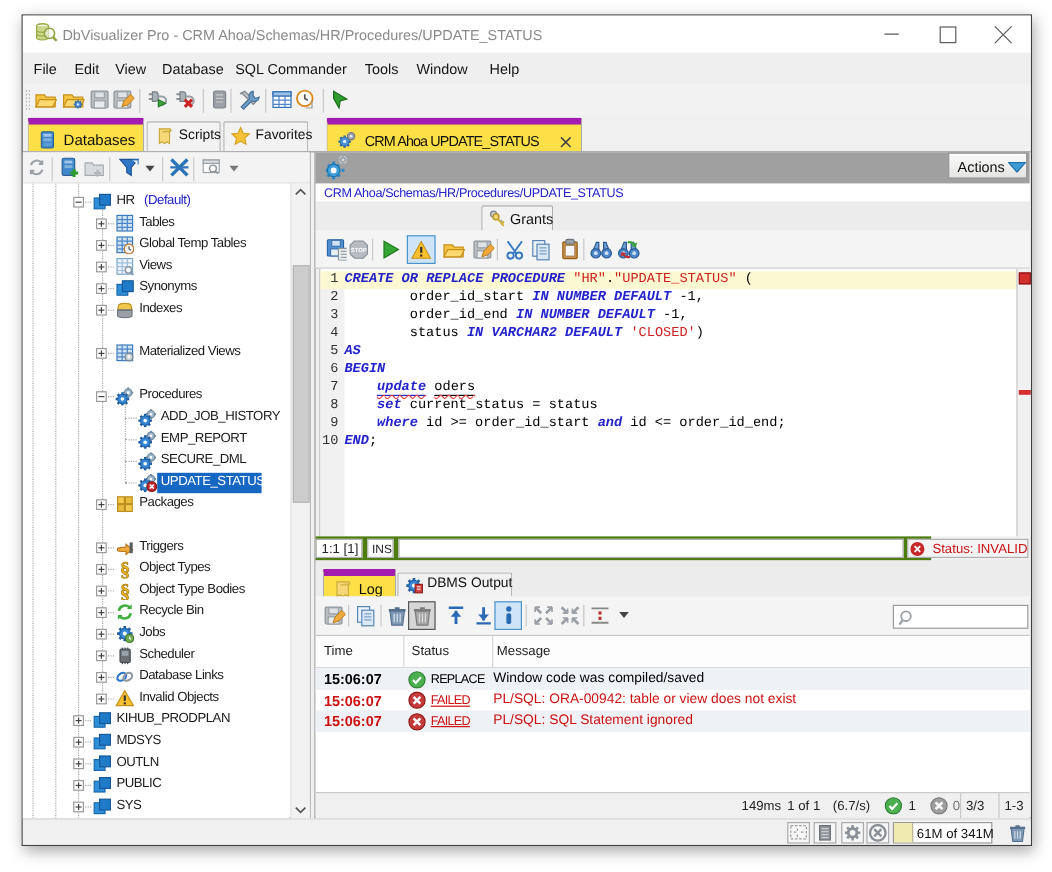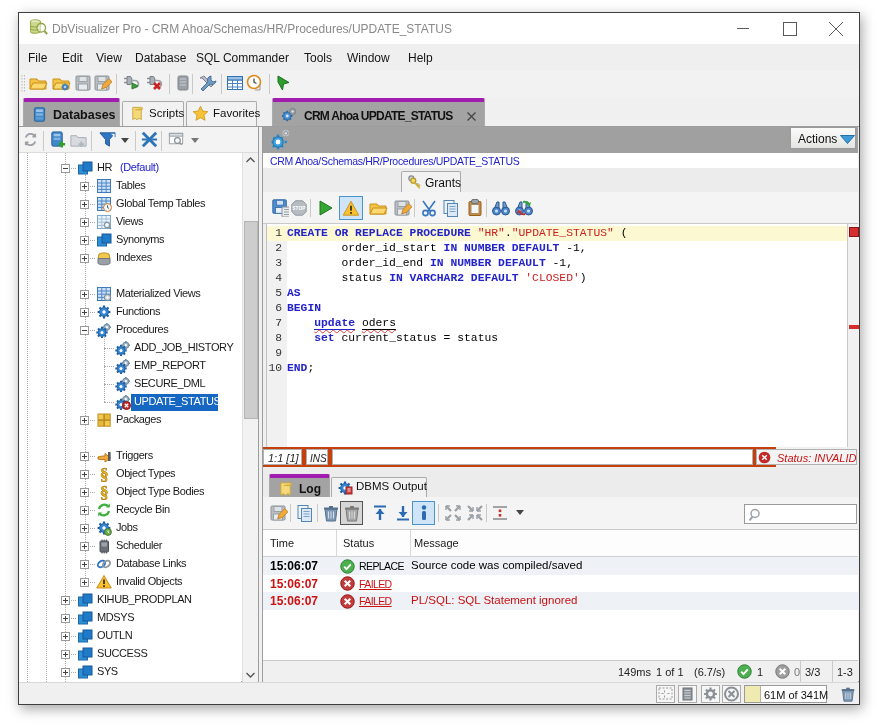--- a/index.html
+++ b/index.html
@@ -13,21 +13,21 @@
 
 #menubar { position:absolute; left:0; top:31px; width:840px; height:26px; background:#efefef; font-size:12px; color:#151515; }
 #menubar span { position:absolute; top:7px; }
 
 #maintb { position:absolute; left:0; top:57px; width:840px; height:28px; background:#f2f2f2; }
 .ti { position:absolute; top:3px; width:20px; height:20px; }
 .tsep { position:absolute; top:4px; width:1px; height:20px; background:#c9c9c9; }
 
 #tabrow { position:absolute; left:0; top:85px; width:840px; height:28px; background:#f0f0f0; }
 .tab { position:absolute; background:#f2f2f2; border:1px solid #ababab; border-bottom:none; border-radius:2px 2px 0 0; font-size:11.5px; color:#111; }
-.tab.active { background:#a3a3a3; border-top:4px solid #a21caf; font-weight:bold; }
+.tab.active { background:#fde047; border-top:6px solid #a21caf; font-weight:normal; }
 
 #leftpanel { position:absolute; left:0; top:113px; width:240px; height:556px; background:#fff; border:1px solid #9d9d9d; border-left:none; }
 #splitter { position:absolute; left:240px; top:113px; width:3px; height:556px; background:#f0f0f0; border-top:1px solid #9d9d9d; }
 #rightpanel { position:absolute; left:243px; top:113px; width:597px; height:556px; background:#f0f0f0; border:1px solid #9d9d9d; border-right:none; }
 #lefttb { position:absolute; left:0; top:0; width:100%; height:26px; background:#f3f3f3; border-bottom:1px solid #dcdcdc; }
 .lti { position:absolute; top:3px; width:19px; height:19px; }
 #tree { position:absolute; left:0; top:26px; width:222px; height:529px; background:#fff; overflow:hidden; font-size:11px; letter-spacing:-0.4px; }
 #treesb { position:absolute; right:0; top:26px; width:16px; height:529px; background:#f2f2f2; border-left:1px solid #e0e0e0; }
 .sbbtn { position:absolute; left:0; width:15px; height:15px; background:#f2f2f2; }
 #treethumb { position:absolute; left:0.5px; top:68px; width:14px; height:198px; background:#cdcdcd; border:1px solid #b5b5b5; }
@@ -42,25 +42,25 @@
 #rphead { position:absolute; left:0; top:0; width:595px; height:26px; background:#a0a0a0; }
 #rpcrumb { position:absolute; left:0; top:26px; width:595px; height:15px; background:#fff; font-size:11px; color:#2323cc; }
 #rptabs { position:absolute; left:0; top:41px; width:595px; height:24px; background:#ececec; }
 #rptb { position:absolute; left:0; top:65px; width:595px; height:32px; background:#f4f4f4; border-bottom:1px solid #c9c9c9; }
 .rpti { position:absolute; top:6px; width:20px; height:20px; }
 .rpsep { position:absolute; top:7px; width:1px; height:18px; background:#c9c9c9; }
 #editor { position:absolute; left:3px; top:97px; width:592px; height:223px; background:#fff; border-left:1px solid #c0c0c0; font-family:"Liberation Mono", monospace; font-size:11.35px; }
 #gutter { position:absolute; left:0; top:0; width:20px; height:223px; background:#f1f1f1; }
 .lnum { position:absolute; width:15px; text-align:right; color:#333; font-size:11.35px; line-height:15px; }
 .cline { position:absolute; left:20px; white-space:pre; color:#000; line-height:15px; }
-.kw { color:#2323cc; font-weight:bold; }
+.kw { color:#2323cc; font-weight:bold;font-style:italic; }
 .str { color:#cc2020; }
 .sq { text-decoration:underline; text-decoration-style:wavy; text-decoration-color:#e04040; text-decoration-thickness:1px; text-underline-offset:3px; border-bottom:1px solid currentColor; }
 #errcol { position:absolute; left:580px; top:0; width:12px; height:223px; background:#f1f1f1; border-left:1px solid #c9c9c9; }
-#edstatus { position:absolute; left:0; top:320px; width:513px; height:20px; background:#c2410c;font-style:italic; }
+#edstatus { position:absolute; left:0; top:320px; width:513px; height:20px; background:#4d7c0f; }
 .sbox { position:absolute; top:2px; height:16px; background:#fff; border:1px solid #b0b0b0; font-size:11px; color:#222; line-height:14px; }
 #logtabs { position:absolute; left:0; top:340px; width:595px; height:30px; background:#ececec; }
 #logtb { position:absolute; left:0; top:370px; width:595px; height:33px; background:#f4f4f4; border-bottom:1px solid #c9c9c9; }
 #loghead { position:absolute; left:0; top:403px; width:595px; height:27px; background:#fdfdfd; border-bottom:1px solid #d0d0d0; font-size:11px; color:#1a1a1a; }
 #logbody { position:absolute; left:0; top:430px; width:595px; height:104px; background:#fff; font-size:11.5px; }
 .lrow { position:absolute; left:0; width:595px; height:17.5px; }
 .lrow > span { position:absolute; top:2px; white-space:nowrap; }
 #logstatus { position:absolute; left:0; top:533px; width:595px; height:22px; background:#f0f0f0; border-top:1px solid #c9c9c9; font-size:11px; color:#222; }
 
 #statusbar { position:absolute; left:0; top:669px; width:840px; height:22px; background:#f0f0f0; border-top:1px solid #d9d9d9; }
@@ -422,28 +422,20 @@
 <div class="trow" style="top:132px">
           <div style="position:absolute;left:71px;top:9px;width:5px;border-top:1px dotted #a8a8a8"></div>
           <div class="texp plus" style="left:61px"></div>
           <svg class="ticon" style="left:77px" viewBox="0 0 16 16">
             <use href="#t-grid"></use>
             <circle cx="11.5" cy="11.5" r="3.2" fill="#c8d2da" stroke="#7a868e"></circle>
             <circle cx="11.5" cy="11.5" r="1.2" fill="#fff"></circle>
           </svg>
           <span class="lbl" style="left:97px">Materialized Views</span>
         </div>
-<div class="trow" style="top:150px">
-          <div style="position:absolute;left:71px;top:9px;width:5px;border-top:1px dotted #a8a8a8"></div>
-          <div class="texp plus" style="left:61px"></div>
-          <svg class="ticon" style="left:77px" viewBox="0 0 16 16">
-            <use href="#t-gear"></use>
-          </svg>
-          <span class="lbl" style="left:97px">Functions</span>
-        </div>
 <div class="trow" style="top:168px">
           <div style="position:absolute;left:71px;top:9px;width:5px;border-top:1px dotted #a8a8a8"></div>
           <div class="texp " style="left:61px"></div>
           <svg class="ticon" style="left:77px" viewBox="0 0 16 16">
             <use href="#t-gears"></use>
           </svg>
           <span class="lbl" style="left:97px">Procedures</span>
         </div>
 <div class="trow" style="top:204px">
           <div style="position:absolute;left:85px;top:9px;width:10px;border-top:1px dotted #a8a8a8"></div>
@@ -571,21 +563,21 @@
             <use href="#t-syn"></use>
           </svg>
           <span class="lbl" style="left:78px">MDSYS</span>
         </div>
 <div class="trow" style="top:492px">
           <div style="position:absolute;left:52px;top:9px;width:5px;border-top:1px dotted #a8a8a8"></div>
           <div class="texp plus" style="left:42px"></div>
           <svg class="ticon" style="left:58px" viewBox="0 0 16 16">
             <use href="#t-syn"></use>
           </svg>
-          <span class="lbl" style="left:78px">SUCCESS</span>
+          <span class="lbl" style="left:78px">PUBLIC</span>
         </div>
 <div class="trow" style="top:510px">
           <div style="position:absolute;left:52px;top:9px;width:5px;border-top:1px dotted #a8a8a8"></div>
           <div class="texp plus" style="left:42px"></div>
           <svg class="ticon" style="left:58px" viewBox="0 0 16 16">
             <use href="#t-syn"></use>
           </svg>
           <span class="lbl" style="left:78px">SYS</span>
         </div>
       </div>
@@ -702,20 +694,21 @@
 <div class="cline" style="top:47px">        status <span class="kw">IN</span> <span class="kw">VARCHAR2</span> <span class="kw">DEFAULT</span> <span class="str">'CLOSED'</span>)</div>
 <div class="lnum" style="top:62px">5</div>
 <div class="cline" style="top:62px"><span class="kw">AS</span></div>
 <div class="lnum" style="top:77px">6</div>
 <div class="cline" style="top:77px"><span class="kw">BEGIN</span></div>
 <div class="lnum" style="top:92px">7</div>
 <div class="cline" style="top:92px">    <span class="kw sq">update</span> <span class="sq">oders</span></div>
 <div class="lnum" style="top:107px">8</div>
 <div class="cline" style="top:107px">    <span class="kw">set</span> current_status = status</div>
 <div class="lnum" style="top:122px">9</div>
+<div class="cline" style="top:122px">    <span class="kw">where</span> id &gt;= order_id_start <span class="kw">and</span> id &lt;= order_id_end;</div>
 <div class="lnum" style="top:137px">10</div>
 <div class="cline" style="top:137px"><span class="kw">END</span>;</div>
 <div id="errcol">
 <div style="position:absolute;left:1px;top:3px;width:10px;height:10px;background:#d32f2f;border:1px solid #8e1515"></div>
 <div style="position:absolute;left:1px;top:101px;width:10px;height:4px;background:#d32f2f"></div>
 </div>
 </div>
 <div id="edstatus">
 <div class="sbox" style="left:0;width:39px">
           <span style="position:absolute;left:4px;top:1px">1:1 [1]</span>
@@ -823,29 +816,30 @@
 <div style="position:absolute;left:147px;top:0;width:1px;height:27px;background:#d8d8d8"></div>
 </div>
 <div id="logbody">
 <div class="lrow" style="top:0;background:#eef1f6">
           <span style="left:7px;font-weight:bold;font-size:12px">15:06:07</span>
           <svg style="position:absolute;left:77px;top:1.5px" width="15" height="15" viewBox="0 0 16 16">
             <circle cx="8" cy="8" r="7.2" fill="#4caf50" stroke="#2d7d32"></circle>
             <path d="M4.5 8.2l2.4 2.6 4.6-5" stroke="#fff" stroke-width="2" fill="none"></path>
           </svg>
           <span style="left:96px;font-size:10.5px;letter-spacing:-0.6px;top:3px">REPLACE</span>
-          <span style="left:148px">Source code was compiled/saved</span>
+          <span style="left:148px">Window code was compiled/saved</span>
         </div>
 <div class="lrow" style="top:17.5px">
           <span style="left:7px;font-weight:bold;color:#cc1111;font-size:12px">15:06:07</span>
           <svg style="position:absolute;left:77px;top:1.5px" width="15" height="15" viewBox="0 0 16 16">
             <circle cx="8" cy="8" r="7.2" fill="#c53b3b" stroke="#8e1515"></circle>
             <path d="M5 5l6 6M11 5l-6 6" stroke="#fff" stroke-width="2.2"></path>
           </svg>
           <span style="left:96px;color:#cc1111;text-decoration:underline;font-size:10.5px;letter-spacing:-0.6px;top:3px">FAILED</span>
+          <span style="left:148px;color:#cc1111">PL/SQL: ORA-00942: table or view does not exist</span>
         </div>
 <div class="lrow" style="top:35px;background:#eef1f6">
           <span style="left:7px;font-weight:bold;color:#cc1111;font-size:12px">15:06:07</span>
           <svg style="position:absolute;left:77px;top:1.5px" width="15" height="15" viewBox="0 0 16 16">
             <circle cx="8" cy="8" r="7.2" fill="#c53b3b" stroke="#8e1515"></circle>
             <path d="M5 5l6 6M11 5l-6 6" stroke="#fff" stroke-width="2.2"></path>
           </svg>
           <span style="left:96px;color:#cc1111;text-decoration:underline;font-size:10.5px;letter-spacing:-0.6px;top:3px">FAILED</span>
           <span style="left:148px;color:#cc1111">PL/SQL: SQL Statement ignored</span>
         </div>

